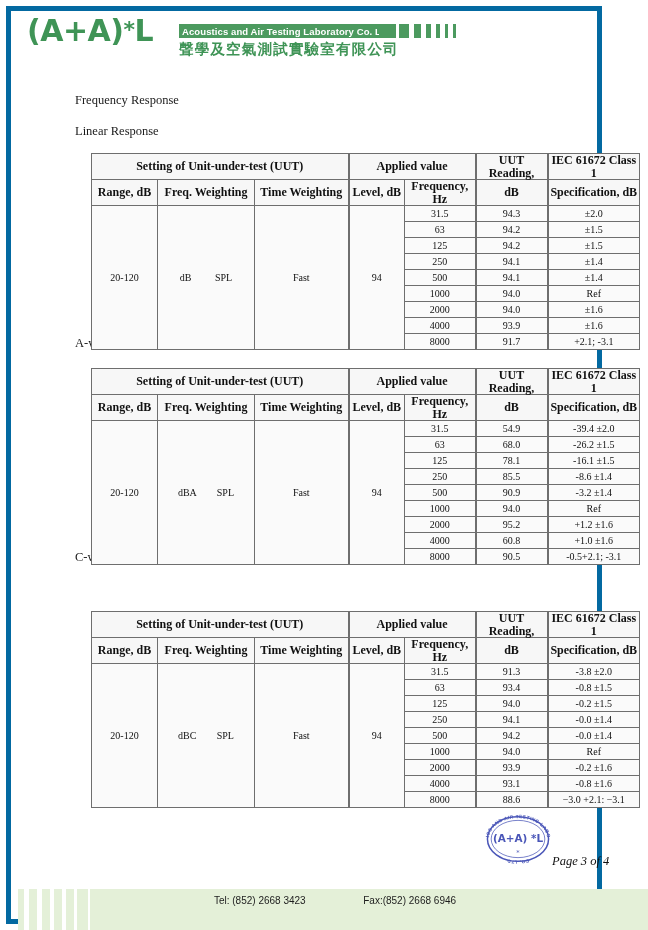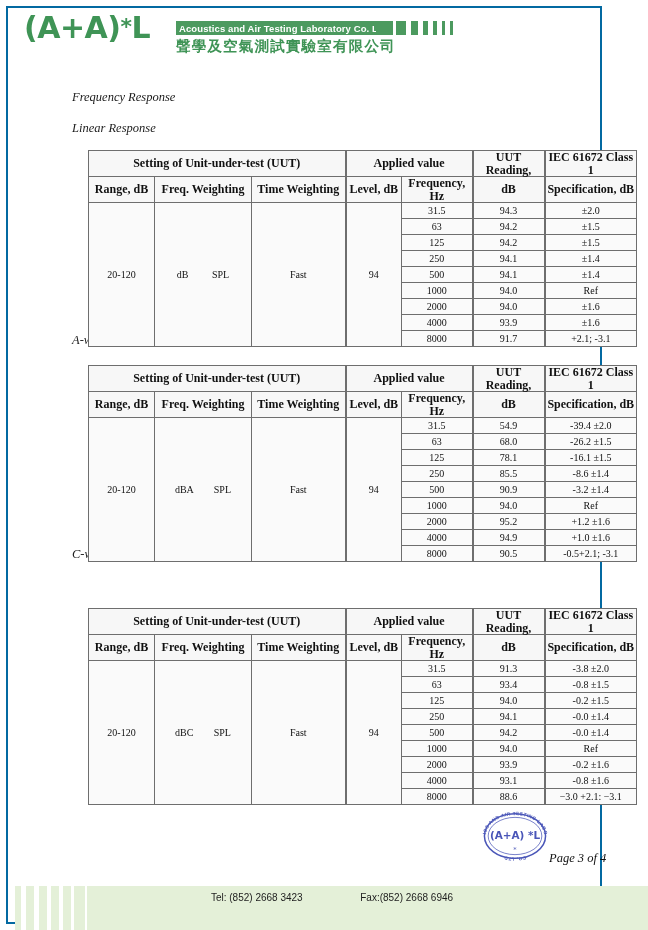--- a/index.html
+++ b/index.html
@@ -16,21 +16,21 @@
     overflow: hidden;
   }
 
   
   .page-frame {
     position: absolute;
     left: 6px;
     top: 6px;
     width: 596px;
     height: 918px;
-    border: 2px solid #0369a1;
+    border: 5px solid #0369a1;
     background: #fff;
   }
 
   
   .letterhead {
     position: absolute;
     left: 0; top: 0;
     width: 636px;
     height: 56px;
   }
@@ -95,21 +95,20 @@
     background: #4c9a5f;
     margin-right: 5px;
   }
 
   
   .section-label {
     position: absolute;
     font-size: 12.5px;
     color: #1a1a1a;
     white-space: nowrap;
-    font-style: italic;
   }
 
   
   .rtable {
     position: absolute;
     border-collapse: collapse;
     table-layout: fixed;
     font-size: 10px;
     color: #111;
     background: #fbfbfb;
@@ -396,21 +395,21 @@
         <td class="data colgap">94.0</td>
         <td class="data colgap">Ref</td>
       </tr>
       <tr>
         <td class="data">2000</td>
         <td class="data colgap">95.2</td>
         <td class="data colgap">+1.2 ±1.6</td>
       </tr>
       <tr>
         <td class="data">4000</td>
-        <td class="data colgap">94.9</td>
+        <td class="data colgap">60.8</td>
         <td class="data colgap">+1.0 ±1.6</td>
       </tr>
       <tr>
         <td class="data">8000</td>
         <td class="data colgap">90.5</td>
         <td class="data colgap">-0.5+2.1; -3.1</td>
       </tr>
     </tbody>
   </table>
 

